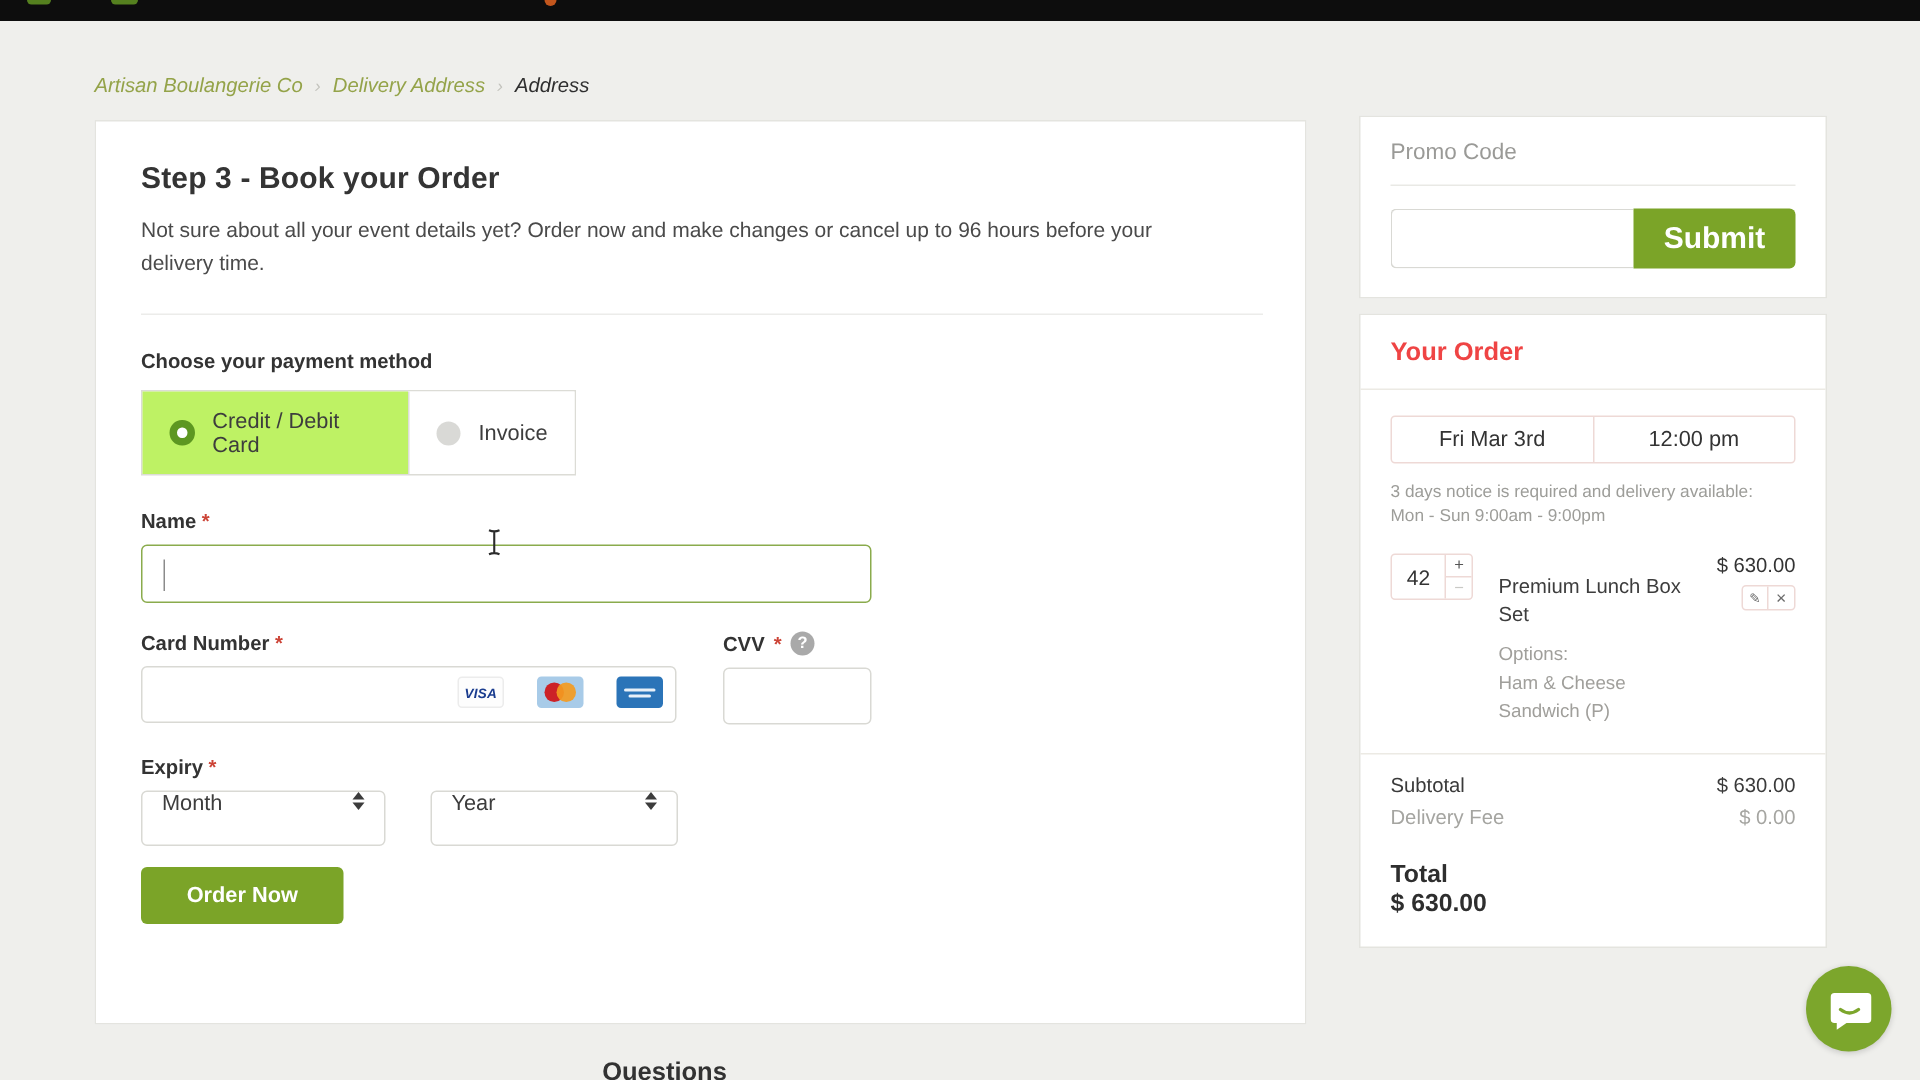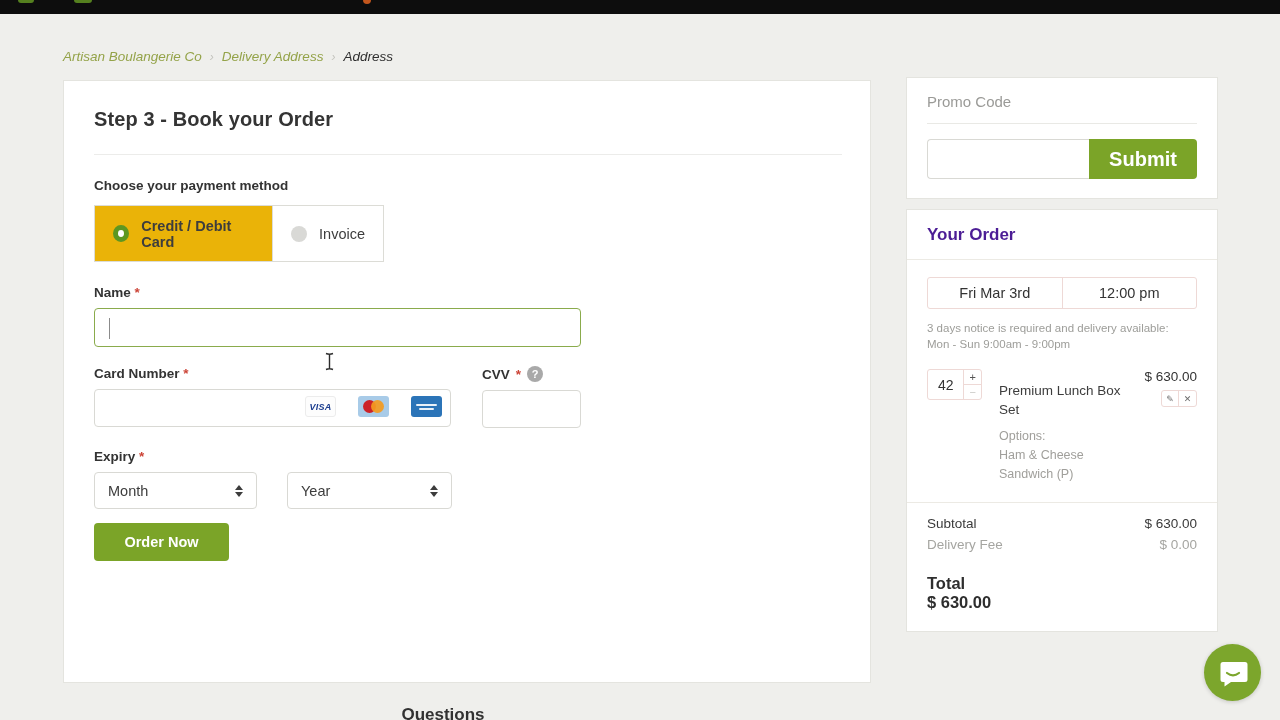--- a/index.html
+++ b/index.html
@@ -27,21 +27,21 @@
     position:absolute; top:80px; left:63px; width:808px; height:603px;
     background:#ffffff; border:1px solid #e4e4df; padding:27px 30px;
   }
   .step-title { font-size:20px; font-weight:700; color:#343434; letter-spacing:.1px; }
   .step-sub { margin-top:11px; font-size:14px; line-height:22px; color:#4a4a4a; width:726px; }
   .rule { margin-top:23px; border-top:1px solid #ececea; width:748px; }
 
   .pm-label { margin-top:23px; font-size:13.5px; font-weight:700; color:#333; }
   .pm-box { margin-top:12px; display:flex; width:290px; border:1px solid #dcdcd6; }
   .pm-cell { display:flex; align-items:center; gap:12px; height:55px; padding:0 18px; cursor:pointer; }
-  .pm-cell.selected { background:#eab308; width:181px;font-weight:bold; }
+  .pm-cell.selected { background:#bef264; width:181px; }
   .pm-cell.unselected { background:#ffffff; border-left:1px solid #dcdcd6; flex:1; }
   .radio-on { width:17px; height:17px; border-radius:50%; border:5px solid #5d9721; background:#fff; }
   .radio-off { width:16px; height:16px; border-radius:50%; background:#d9d9d6; }
   .pm-text { font-size:14.5px; color:#3d3d3d; }
 
   .field-label { font-size:13.5px; font-weight:700; color:#333; }
   .req { color:#cc4437; }
   .lbl-name { margin-top:23px; }
   .input {
     border:1px solid #d9d9d4; border-radius:4px; background:#fff; height:38px;
@@ -64,21 +64,21 @@
   .brand-mc { background:#a8cbe8; position:relative; }
   .mc-c1 { position:absolute; left:5px; top:4px; width:13px; height:13px; border-radius:50%; background:#cc2127; }
   .mc-c2 { position:absolute; right:5px; top:4px; width:13px; height:13px; border-radius:50%; background:#f49b20; opacity:.92; }
   .brand-amex { background:#2b74b8; flex-direction:column; gap:2px; }
   .amex-line { width:21px; height:2px; background:#e8f0f8; border-radius:1px; }
   .amex-line.short { width:15px; }
 
   .lbl-expiry { margin-top:21px; }
   .select-row { margin-top:8px; display:flex; gap:30px; }
   .select {
-    display:flex; align-items:center; justify-content:space-between;
+    display:flex; justify-content:space-between;
     border:1px solid #d9d9d4; border-radius:4px; background:#fff; height:37px; padding:0 13px;
     font-size:14.5px; color:#3d3d3d; cursor:pointer;
   }
   .sel-month { width:163px; }
   .sel-year { width:165px; }
   .updown { display:flex; flex-direction:column; gap:2px; }
   .tri-up { width:0; height:0; border-left:4px solid transparent; border-right:4px solid transparent; border-bottom:5px solid #3c3c3c; }
   .tri-dn { width:0; height:0; border-left:4px solid transparent; border-right:4px solid transparent; border-top:5px solid #3c3c3c; }
 
   .btn { background:#7ba428; color:#fff; border:none; border-radius:4px; font-family:"Liberation Sans",sans-serif; font-weight:700; cursor:pointer; }
@@ -88,21 +88,21 @@
   .panel { position:absolute; left:906px; width:312px; background:#fff; border:1px solid #e4e4df; }
   .promo-panel { top:77px; padding:15px 20px 19px; }
   .promo-title { font-size:15px; color:#9a9a97; }
   .promo-rule { margin-top:13px; border-top:1px solid #e9e9e5; }
   .promo-row { margin-top:15px; display:flex; }
   .promo-input { flex:1; height:40px; border-radius:4px 0 0 4px; border-right:none; min-width:0; }
   .promo-btn { width:108px; height:40px; border-radius:0 4px 4px 0; font-size:20px; }
 
   .order-panel { top:209px; }
   .op-head { padding:15px 20px 14px; border-bottom:1px solid #eceae4; }
-  .op-title { font-size:17px; font-weight:700; color:#4c1d95; }
+  .op-title { font-size:17px; font-weight:700; color:#ef4444; }
   .op-body { padding:17px 20px 18px; }
   .dt-row { display:flex; border:1px solid #eed9d6; border-radius:3px; height:32px; }
   .dt-cell { flex:1; display:flex; align-items:center; justify-content:center; font-size:14.5px; color:#333; cursor:pointer; }
   .dt-cell.first { border-right:1px solid #eed9d6; }
   .notice { margin-top:11px; font-size:11.5px; line-height:16px; color:#9d9d99; }
 
   .item-row { margin-top:17px; display:flex; }
   .stepper { display:flex; border:1px solid #eed9d6; border-radius:3px; background:#fff; width:55px; height:31px; }
   .stepper-val { width:36px; display:flex; align-items:center; justify-content:center; font-size:14px; color:#333; }
   .stepper-btns { width:18px; display:flex; flex-direction:column; border-left:1px solid #eed9d6; }
@@ -142,20 +142,21 @@
 <div class="breadcrumb">
   <span class="crumb-link">Artisan Boulangerie Co</span>
   <span class="crumb-sep">›</span>
   <span class="crumb-link">Delivery Address</span>
   <span class="crumb-sep">›</span>
   <span class="crumb-current">Address</span>
 </div>
 
 <div class="main-card">
   <div class="step-title">Step 3 - Book your Order</div>
+  <div class="step-sub">Not sure about all your event details yet? Order now and make changes or cancel up to 96 hours before your delivery time.</div>
   <div class="rule"></div>
 
   <div class="pm-label">Choose your payment method</div>
   <div class="pm-box">
     <div class="pm-cell selected">
       <span class="radio-on"></span>
       <span class="pm-text">Credit / Debit Card</span>
     </div>
     <div class="pm-cell unselected">
       <span class="radio-off"></span>

